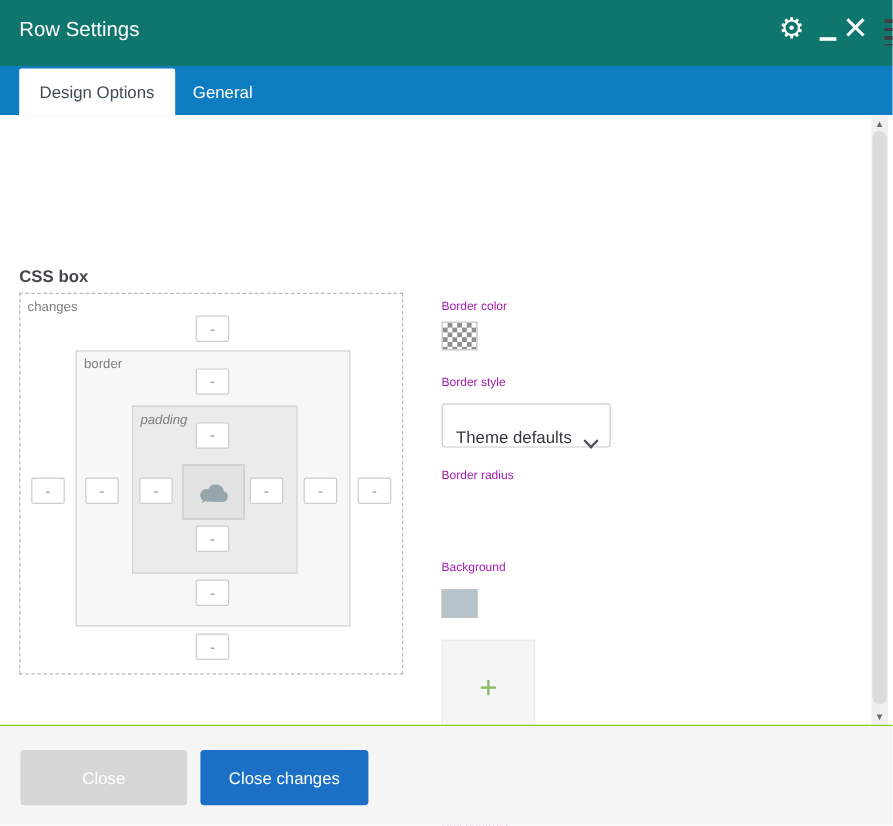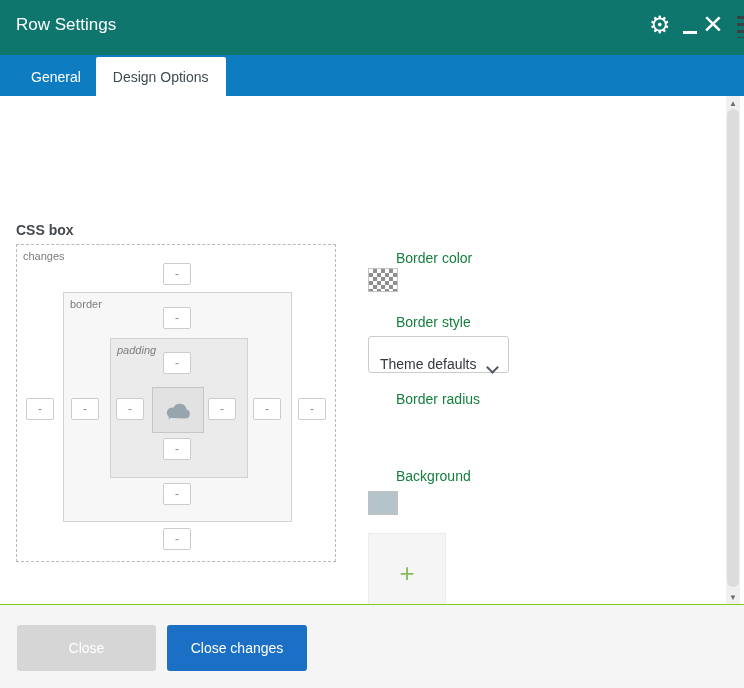--- a/index.html
+++ b/index.html
@@ -33,21 +33,21 @@
   .border-box{position:absolute;left:47px;top:48px;width:227px;height:228px;border:1px solid #d2d2d2;background:#f7f7f7;}
   .padding-box{position:absolute;left:94px;top:94px;width:136px;height:138px;border:1px solid #d2d2d2;background:#ebebeb;font-style:italic;}
   .content-box{position:absolute;left:136px;top:143px;width:50px;height:44px;border:1px solid #c6c6c6;background:#e2e2e2;
                display:flex;align-items:center;justify-content:center;}
   .box-label{position:absolute;left:6px;top:5px;font-size:11px;color:#7c7c7c;}
   .dinput{position:absolute;width:28px;height:22px;border:1px solid #cccccc;border-radius:2px;background:#fff;
           text-align:center;font-size:12px;color:#8d8d8d;box-sizing:border-box;padding:0;outline:none;
           font-family:"Liberation Sans",sans-serif;}
 
   
-  .flabel{position:absolute;font-size:14px;color:#15803d;margin-left:28px;}
+  .flabel{position:absolute;font-size:10px;color:#a21caf;}
   .swatch{position:absolute;width:30px;height:24px;border:1px solid #c2c2c2;box-sizing:border-box;cursor:pointer;}
   .swatch-checker{background-color:#fff;
       background-image:conic-gradient(#8f8f8f 25%,rgba(0,0,0,0) 0 50%,#8f8f8f 0 75%,rgba(0,0,0,0) 0);
       background-size:8px 8px;}
   .select{position:absolute;height:37px;border:1px solid #cccccc;border-radius:3px;background:#fff;
           display:inline-flex;align-items:flex-end;padding:0 11px;font-size:14px;color:#32373c;cursor:pointer;box-sizing:border-box;}
   .chev{width:7px;height:7px;border-right:2px solid #50575e;border-bottom:2px solid #50575e;
         transform:rotate(45deg);margin-left:11px;margin-top:-4px;}
   .upload-box{position:absolute;left:368px;top:437px;width:78px;height:80px;background:#f5f5f5;
               border:1px solid #ececec;box-sizing:border-box;display:flex;align-items:center;justify-content:center;cursor:pointer;}
@@ -76,22 +76,22 @@
 
   <div class="modal-header">
     <div class="modal-title">Row Settings</div>
     <div class="hicon icon-gear">⚙</div>
     <div class="hicon icon-min"></div>
     <div class="hicon icon-close">×</div>
     <div class="edge-icon"></div>
   </div>
 
   <div class="tabs">
+    <div class="tab tab-active">Design Options</div>
     <div class="tab tab-inactive">General</div>
-    <div class="tab tab-active">Design Options</div>
   </div>
 
   <div class="content">
     <div class="section-title">CSS box</div>
 
     <div class="diagram">
       <div class="margin-box">
         <span class="box-label">changes</span>
       </div>
       <div class="border-box">

